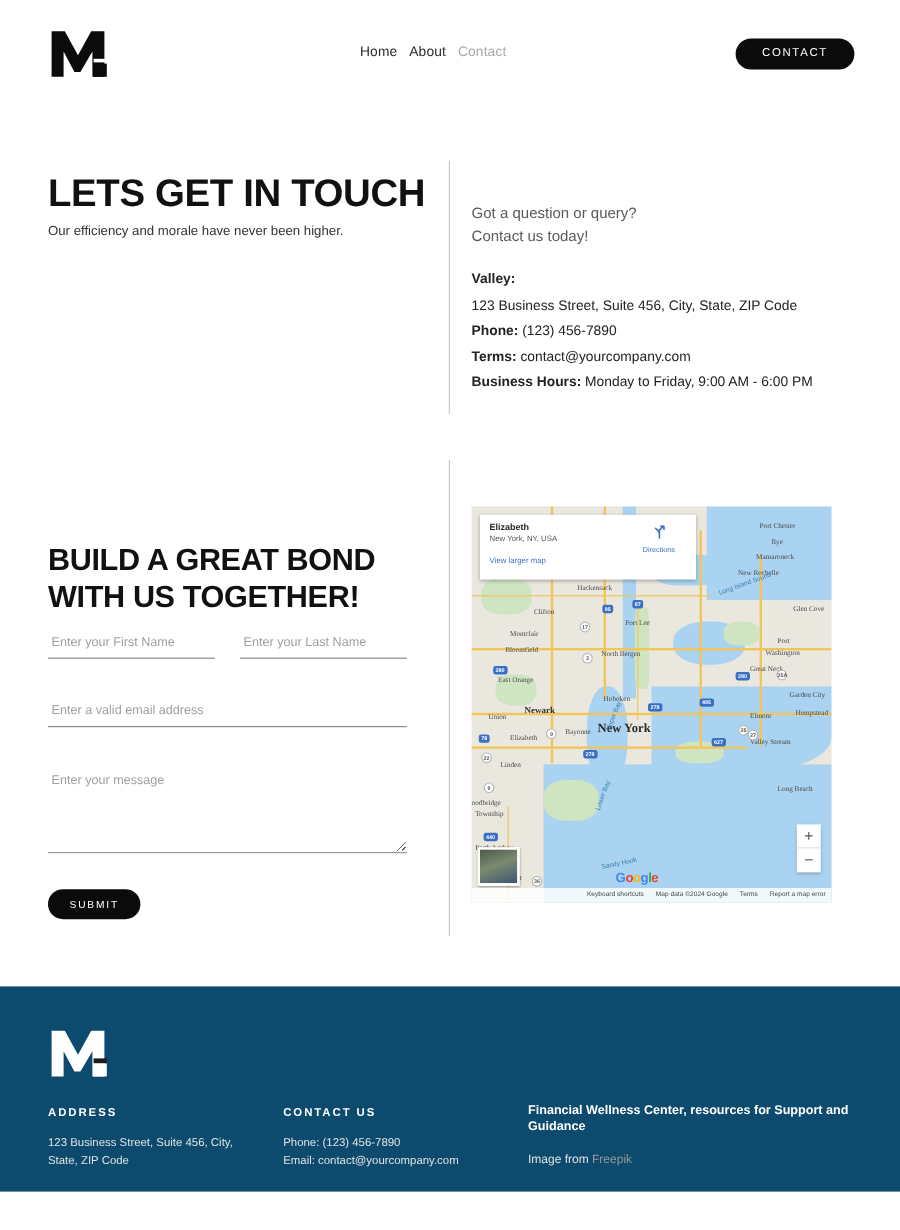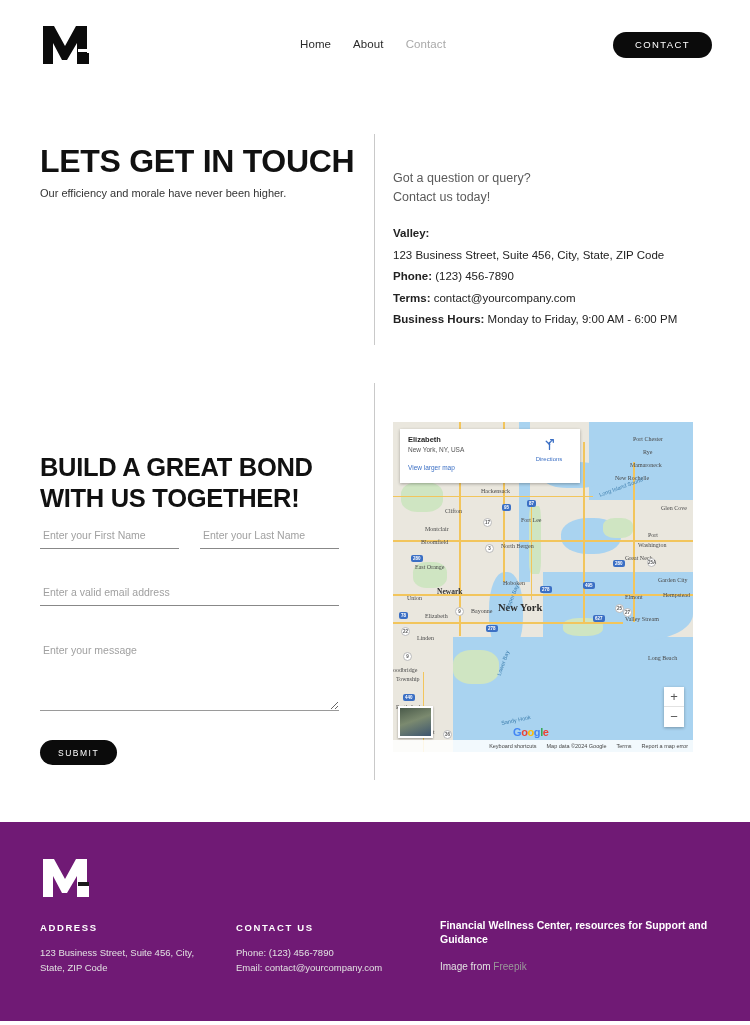--- a/index.html
+++ b/index.html
@@ -16,21 +16,21 @@
   .header {
     position: absolute; top: 0; left: 0; width: 750px; height: 90px;
     display: flex; align-items: center;
   }
   .logo-wrap { position: absolute; left: 41px; top: 24px; }
   .logo-m {
     position: relative; width: 50px; height: 42px; display: block;
   }
   .logo-m svg { display: block; }
 
-  .nav { position: absolute; left: 300px; top: 38px; display: flex; gap: 22px; }
+  .nav { position: absolute; left: 300px; top: 38px; display: flex; gap: 10px; }
   .nav a {
     font-size: 11.5px; color: #2b2b2b; text-decoration: none;
     letter-spacing: 0.1px;
   }
   .nav a.muted { color: #a9a9a9; }
 
   .contact-pill {
     position: absolute; right: 38px; top: 32px;
     background: #0b0b0b; color: #ffffff;
     border-radius: 40px; border: none;
@@ -171,22 +171,22 @@
   .map-footer {
     position: absolute; left: 0; bottom: 0; width: 300px; height: 12px;
     background: rgba(255,255,255,.85);
     display: flex; align-items: center; justify-content: flex-end;
     gap: 0; font-size: 5.5px; color: #444;
   }
   .map-footer span { padding: 0 5px; white-space: nowrap; }
 
   
   .footer {
-    position: absolute; left: 0; top: 822px; width: 750px; height: 199px;
-    background: #701a75; color: #ffffff;
+    position: absolute; left: 0; top: 822px; width: 750px; height: 171px;
+    background: #0c4a6e; color: #ffffff;
   }
   .f-logo { position: absolute; left: 41px; top: 35px; }
   .f-head {
     font-size: 9.5px; letter-spacing: 1.6px; font-weight: bold; color: #ffffff;
   }
   .f-text { font-size: 9.5px; color: #e2e2e2; line-height: 15px; margin-top: 12px; }
   .f-col-1 { position: absolute; left: 40px; top: 100px; width: 175px; }
   .f-col-2 { position: absolute; left: 236px; top: 100px; width: 190px; }
   .f-col-3 { position: absolute; left: 440px; top: 96px; width: 275px; }
   .f-title {

